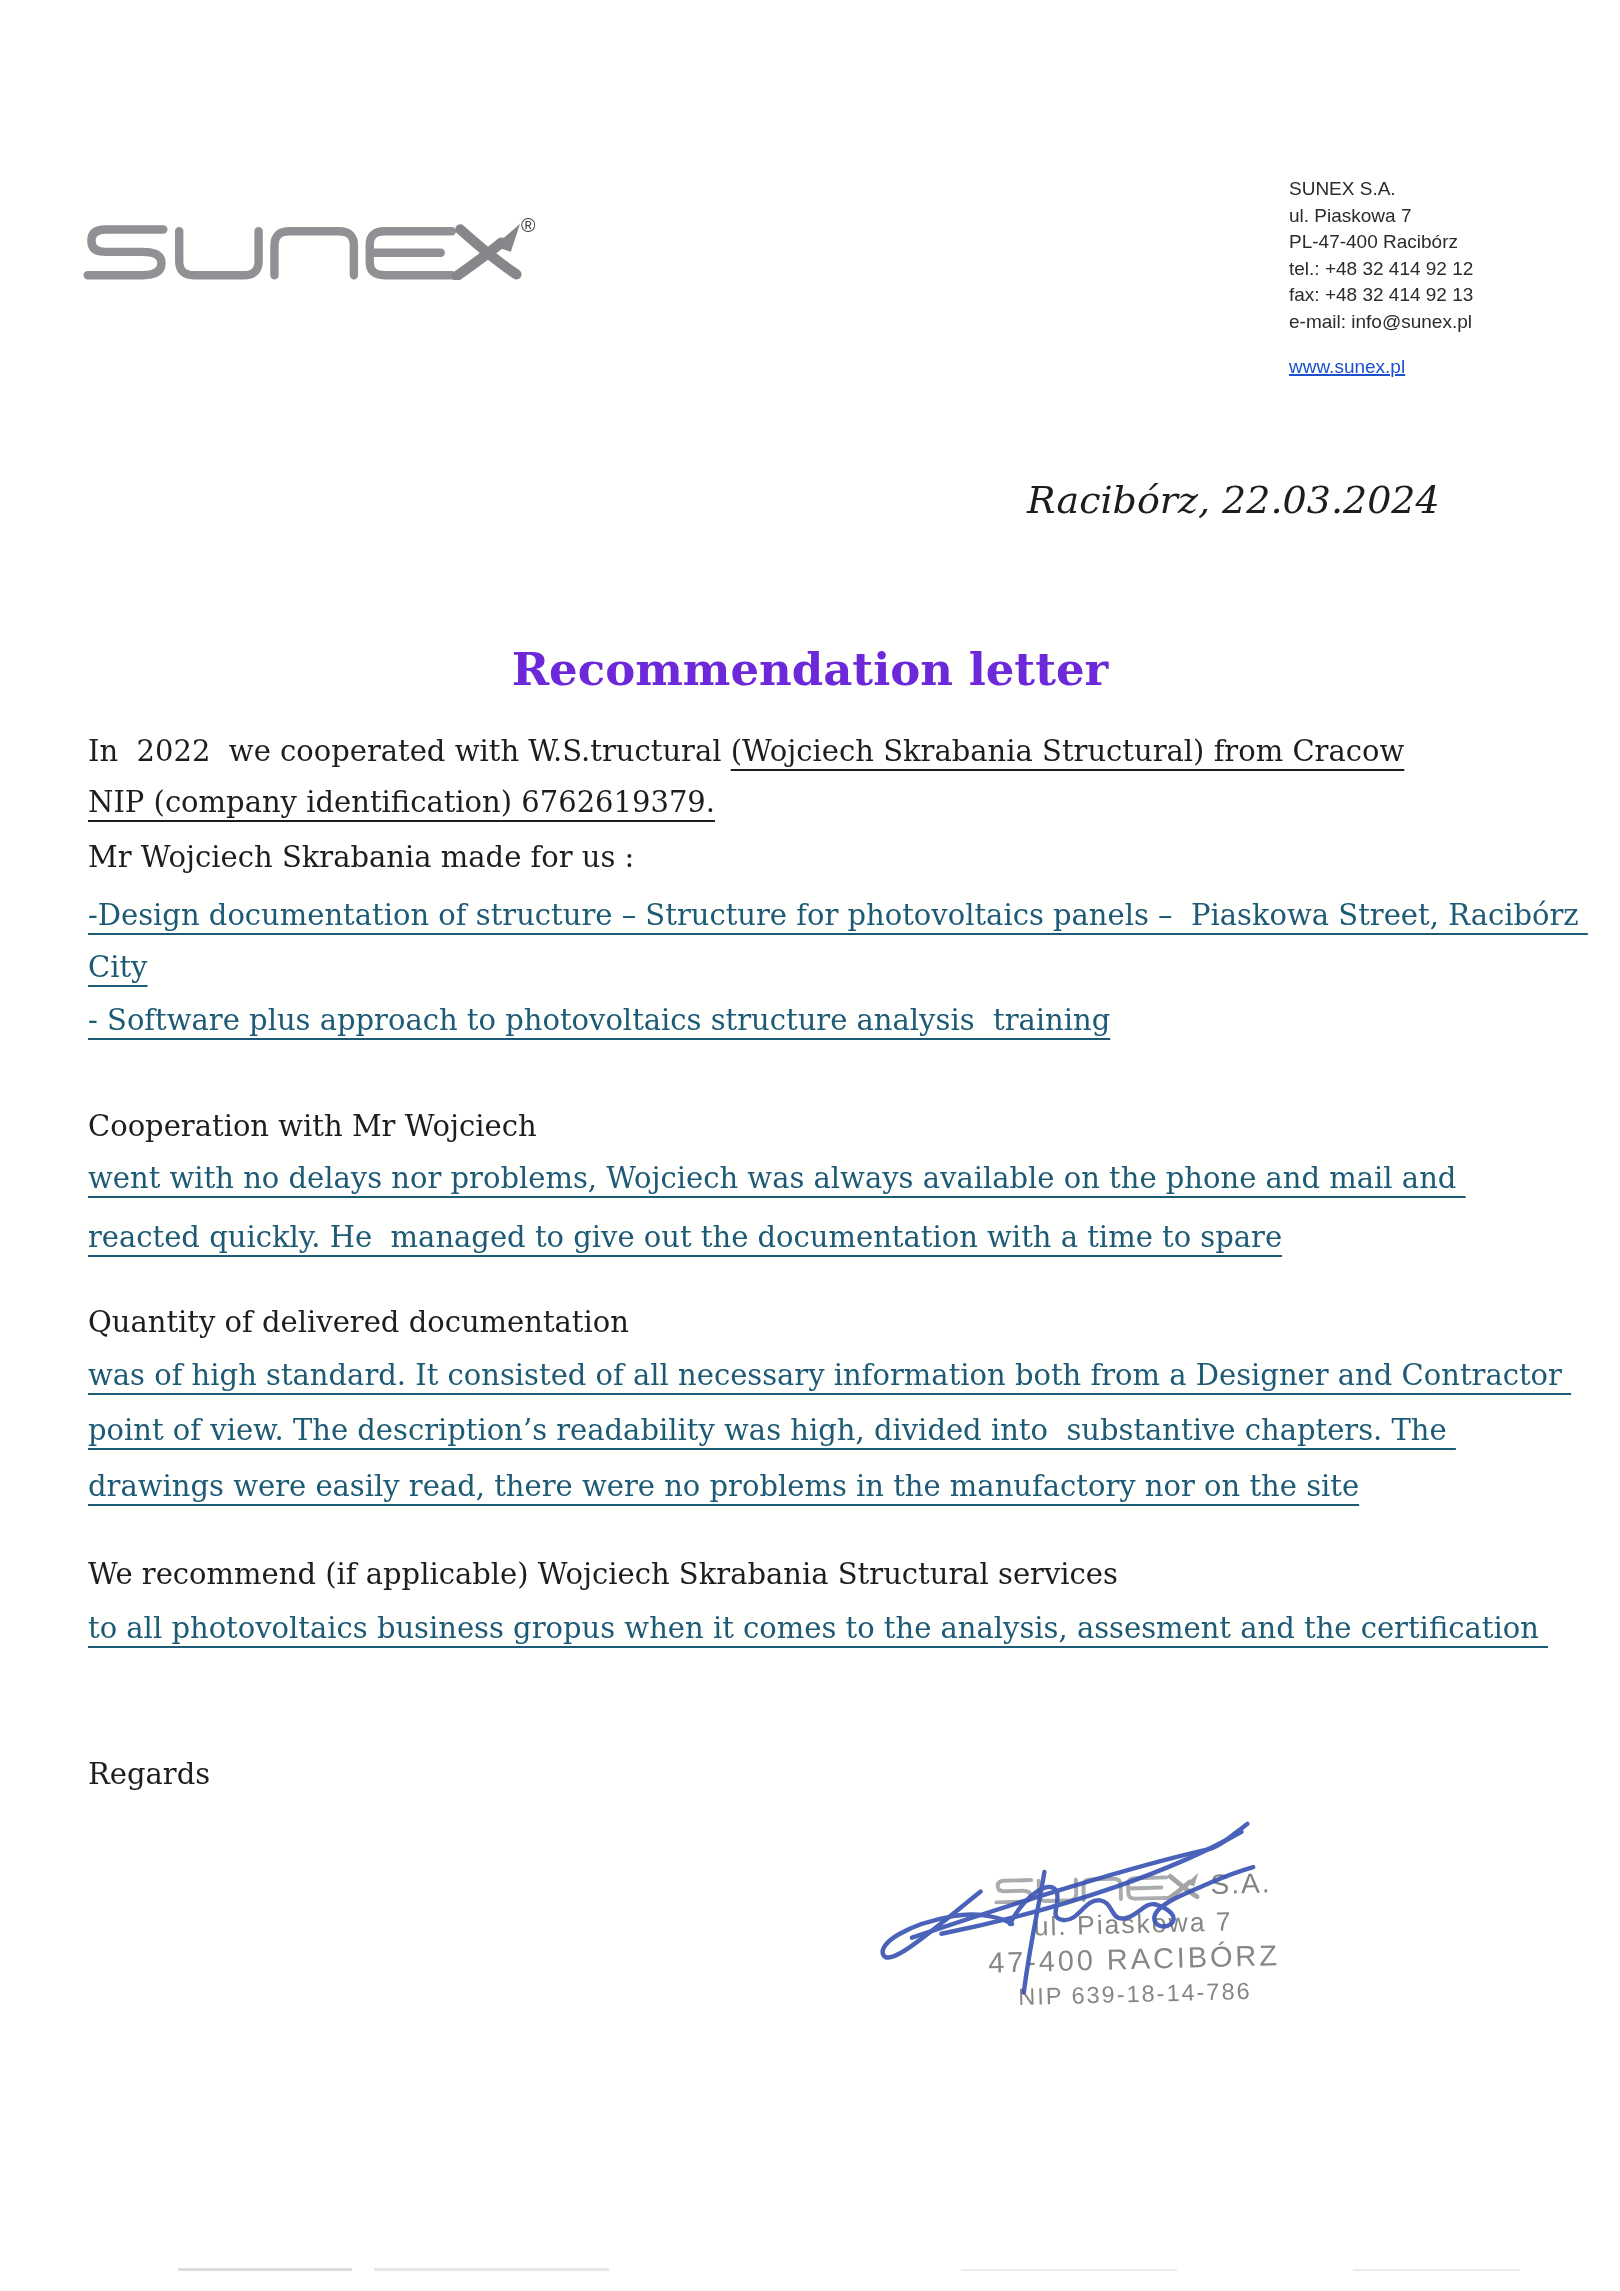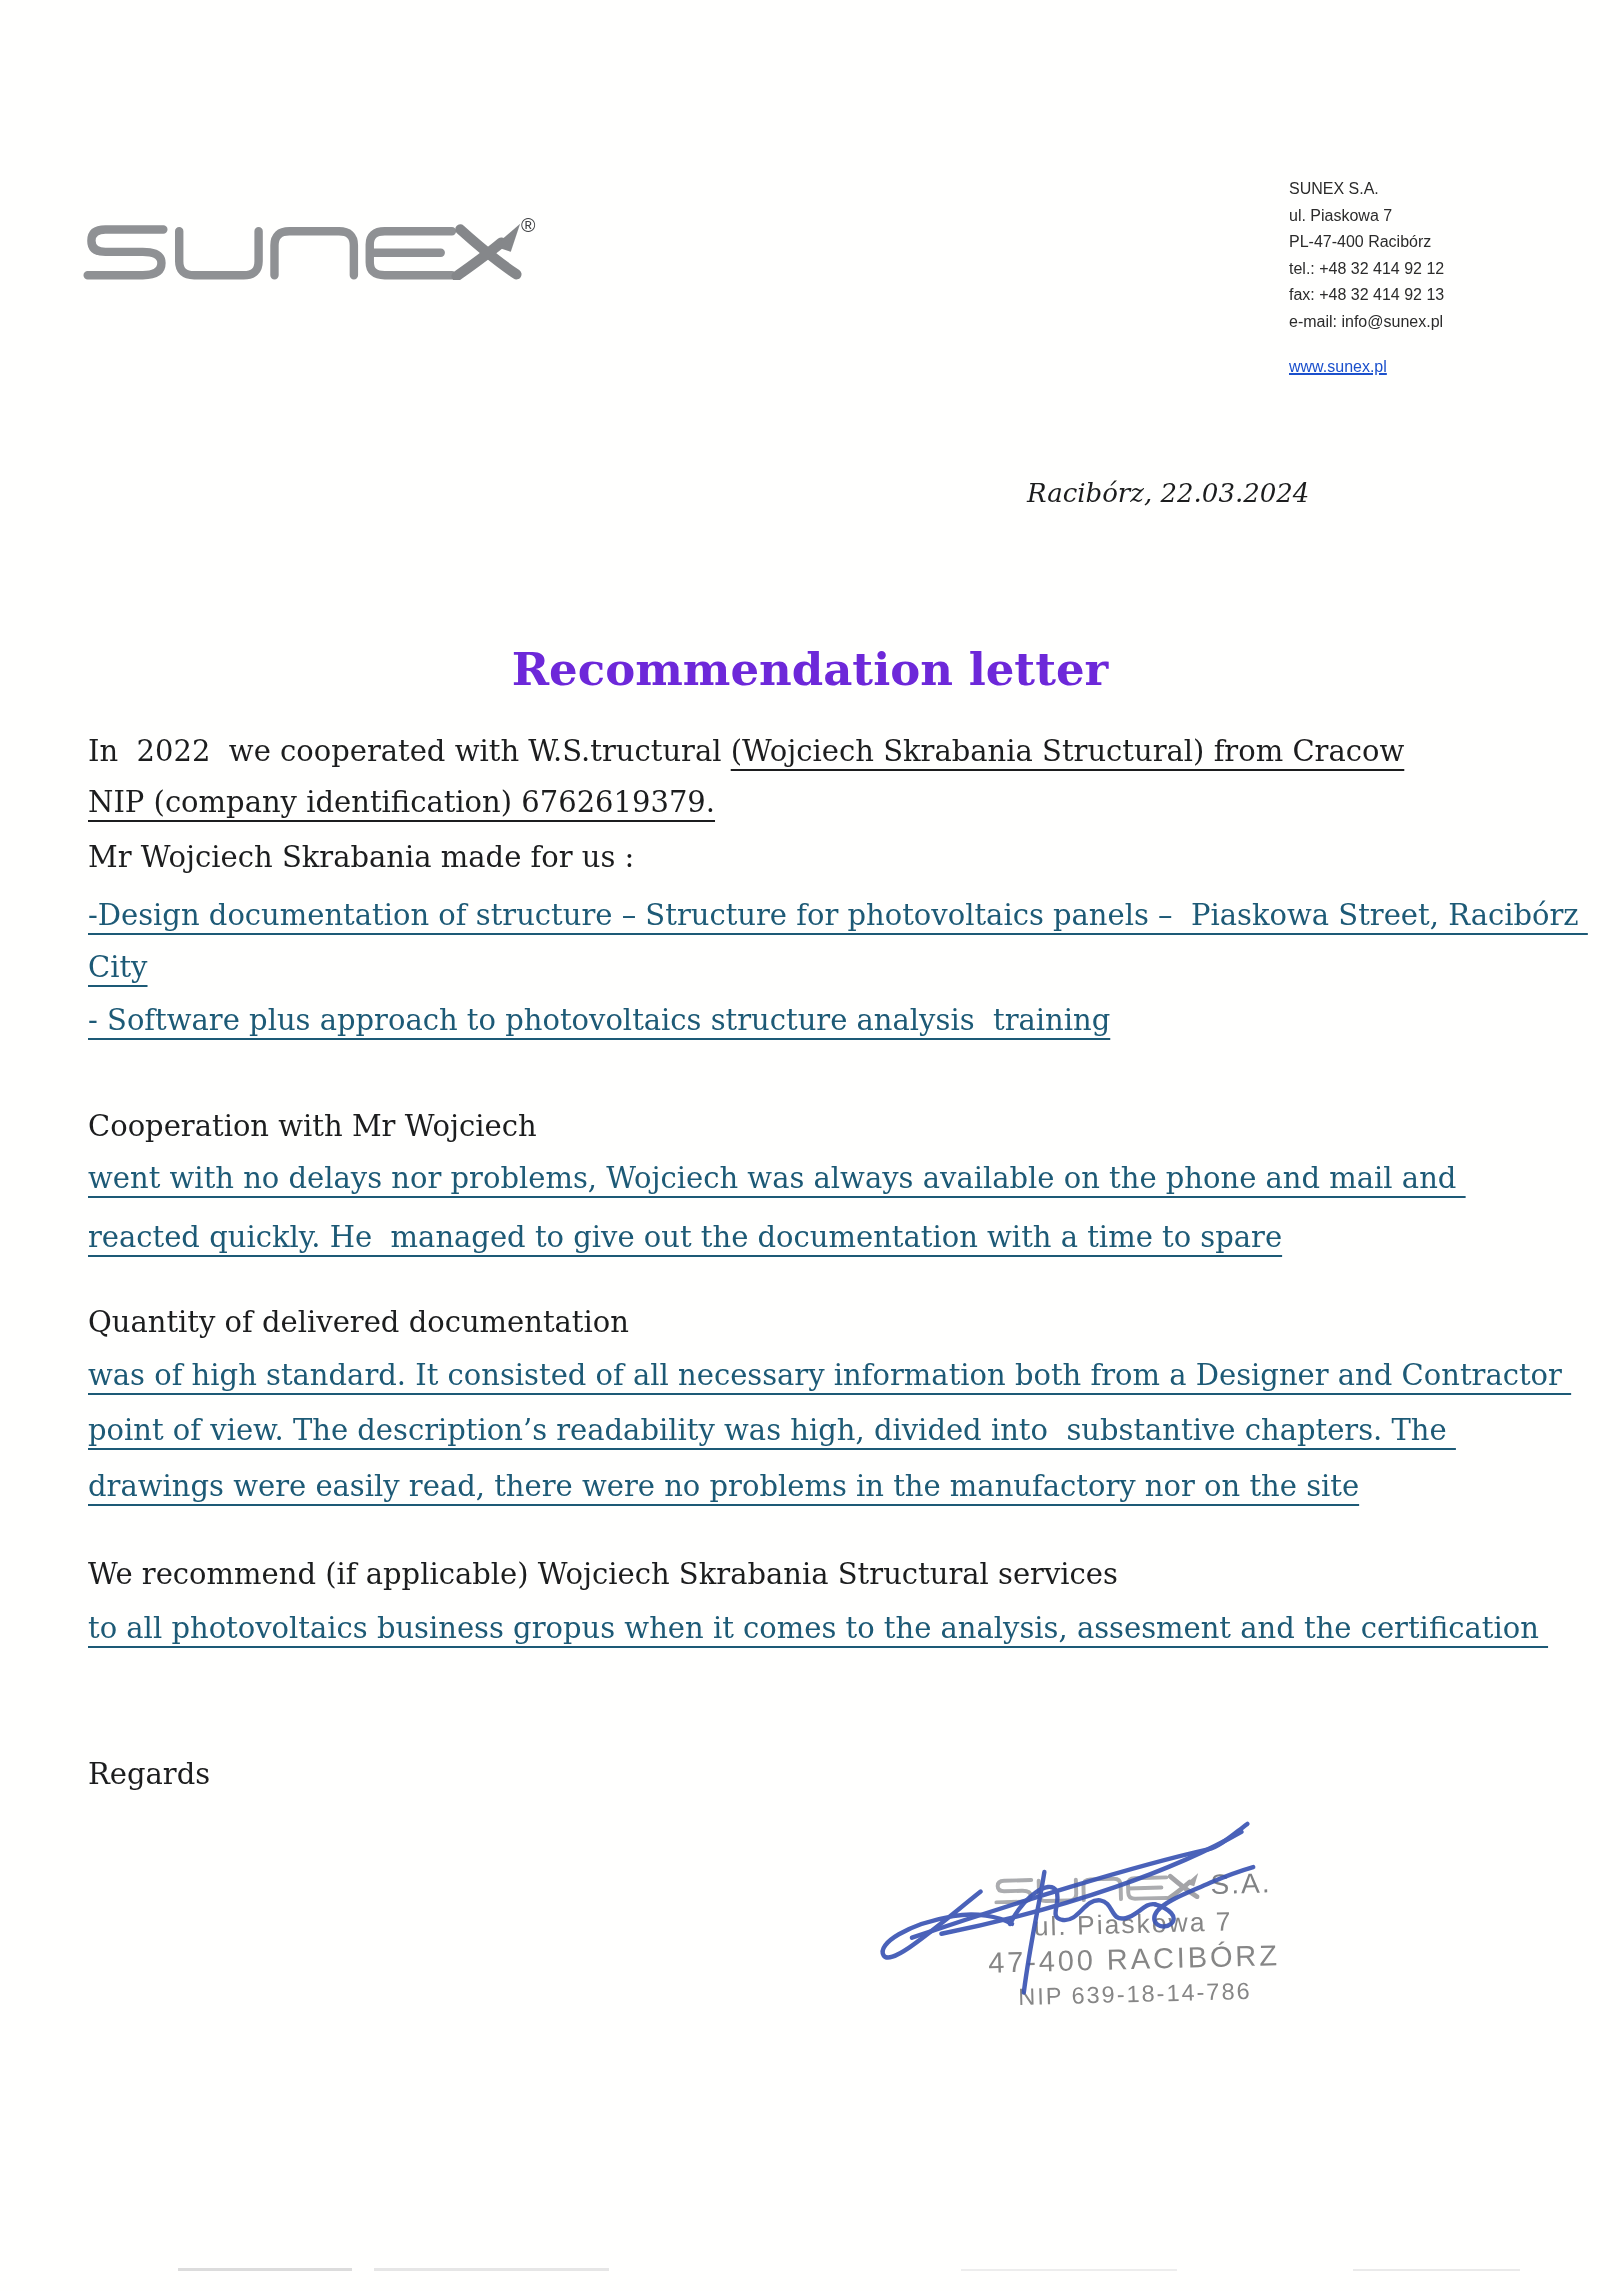--- a/index.html
+++ b/index.html
@@ -7,25 +7,25 @@
     position:relative; width:1620px; height:2292px;
     background:#fffffe; overflow:hidden;
     font-family:"DejaVu Serif", serif;
   }
   
   .logo-wrap { position:absolute; left:83px; top:220px; width:461px; height:65px; }
   .reg-mark { position:absolute; left:521px; top:214px; font-size:19.6px; color:#3f4144;
               font-family:"Liberation Sans", sans-serif; }
   .addr {
     position:absolute; left:1289px; top:176px; width:323px;
-    font-family:"Liberation Sans", sans-serif; font-size:16px; line-height:26.5px; color:#2b2b2b;
+    font-family:"Liberation Sans", sans-serif; font-size:19px; line-height:26.5px; color:#2b2b2b;
   }
   .addr .site { color:#1b50cc; text-decoration:underline; text-decoration-thickness:2px; display:inline-block; margin-top:19px; }
   
-  .dateline { position:absolute; left:1027px; top:478px; font-style:italic; font-size:26px; color:#1c1d1e; }
+  .dateline { position:absolute; left:1027px; top:478px; font-style:italic; font-size:38px; color:#1c1d1e; }
   .title { position:absolute; left:0; top:643px; width:100%; text-align:center;
            font-size:45px; font-weight:bold; color:#6d28d9; margin:0; }
   
   .line { position:absolute; left:88px; font-size:29px; color:#1c1d1e; white-space:pre; }
   .u  { text-decoration:underline; text-decoration-thickness:2px; text-underline-offset:7.8px; }
   .teal { color:#1d5a76; text-decoration-color:#2c7196;text-align:right; }
   .ital { }
   
   .stamp {
     position:absolute; left:956px; top:1872px; width:355px;

